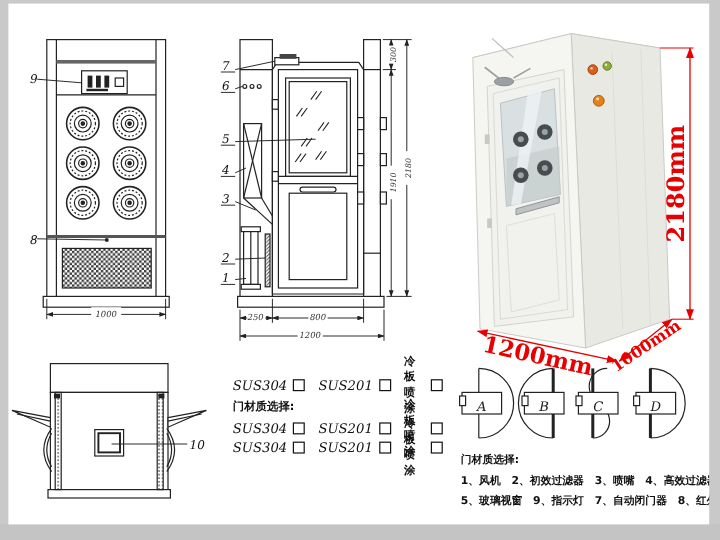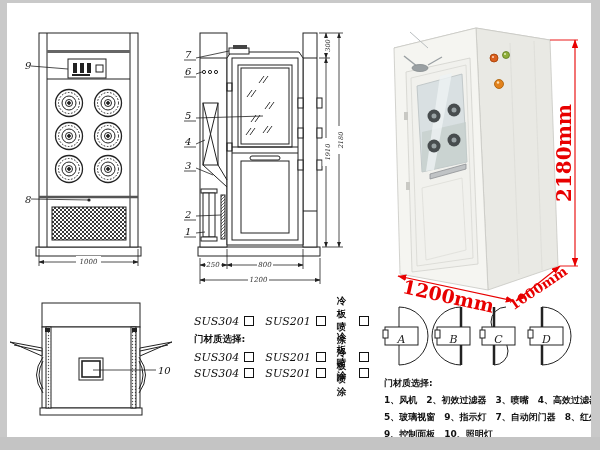--- a/index.html
+++ b/index.html
@@ -437,24 +437,20 @@
       <span>2、初效过滤器</span>
       <span>3、喷嘴</span>
       <span>4、高效过滤器</span>
     </div>
     <div class="legend-row">
       <span>5、玻璃视窗</span>
       <span>9、指示灯</span>
       <span>7、自动闭门器</span>
       <span>8、红外线感应器</span>
     </div>
-    <div class="legend-row">
-      <span>9、控制面板</span>
-      <span>10、照明灯</span>
-    </div>
   </div>
 
   <div class="frame left"></div>
   <div class="frame top"></div>
   <div class="frame right"></div>
   <div class="frame bottom"></div>
 
 </div>
 
 </body></html>

